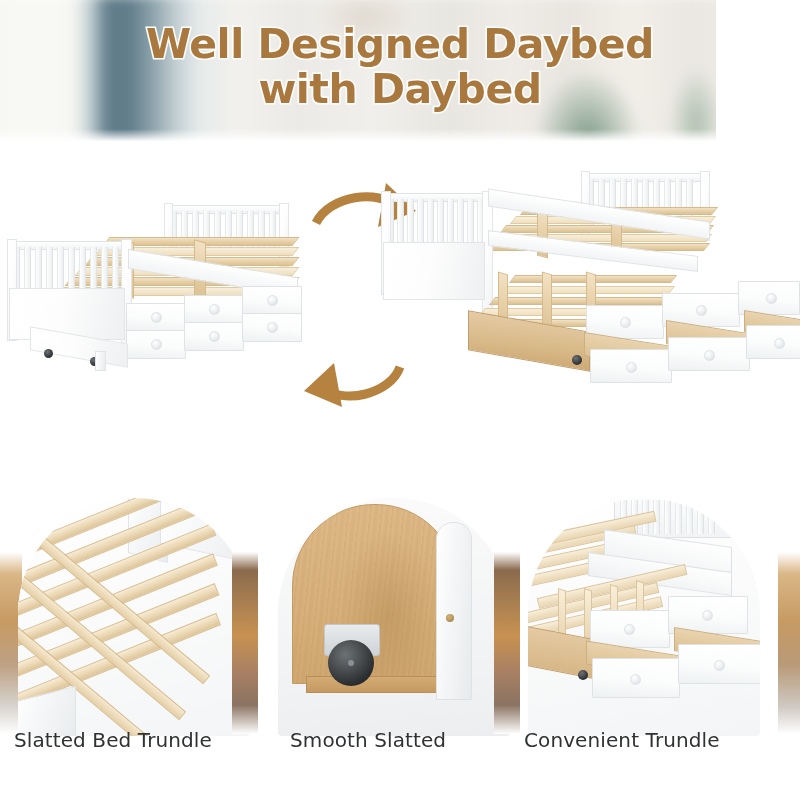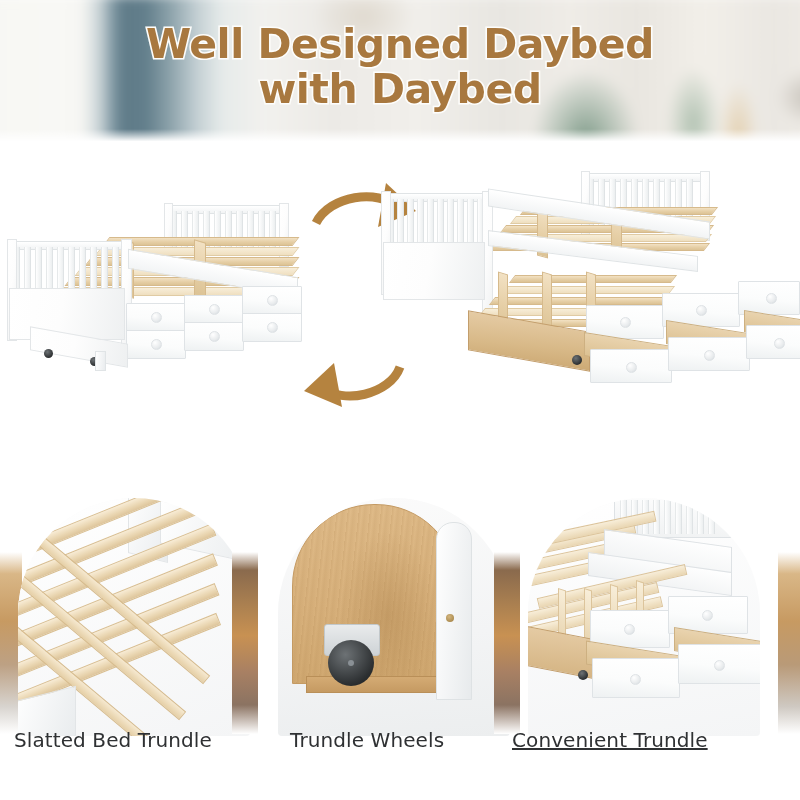--- a/index.html
+++ b/index.html
@@ -1,21 +1,21 @@
 <!DOCTYPE html>
 <html><head>
 <meta charset="utf-8">
 <style>
   html,body{margin:0;padding:0;}
   body{width:800px;height:800px;overflow:hidden;background:#ffffff;
        font-family:"Liberation Sans",sans-serif;}
   #page{position:relative;width:800px;height:800px;overflow:hidden;background:#fff;}
 
   
-  #header{position:absolute;left:0;top:0;width:800px;height:145px;overflow:hidden;}
+  #header{position:absolute;left:0;top:0;width:716px;height:145px;overflow:hidden;}
   .hdr-bg{position:absolute;inset:0;
     background:
       radial-gradient(ellipse 70px 90px at 575px 135px, rgba(94,132,110,.75) 0%, rgba(94,132,110,0) 72%),
       radial-gradient(ellipse 34px 70px at 677px 120px, rgba(124,158,133,.55) 0%, rgba(124,158,133,0) 75%),
       radial-gradient(ellipse 24px 60px at 719px 128px, rgba(226,205,170,.85) 0%, rgba(226,205,170,0) 78%),
       radial-gradient(ellipse 40px 34px at 787px 96px, rgba(150,143,133,.45) 0%, rgba(150,143,133,0) 80%),
       radial-gradient(ellipse 60px 44px at 366px 20px, rgba(214,205,190,.6) 0%, rgba(214,205,190,0) 80%),
       linear-gradient(90deg,
         #f7f7f3 0%, #f8f8f5 10%, #f6f6f3 12.5%,
         #c9d3d6 14.6%, #7e97a2 16.2%, #5f7b88 17.4%, #627e8b 20%,
@@ -311,21 +311,21 @@
       <div class="p2woodlip"></div>
       <div class="p2post" style="left:158px;top:24px;width:34px;height:176px;border-radius:17px 17px 0 0;"></div>
       <div style="position:absolute;left:168px;top:116px;width:8px;height:8px;border-radius:50%;
            background:radial-gradient(circle at 40% 35%,#d3b67f,#9d7b3e);"></div>
       <div style="position:absolute;left:46px;top:126px;width:54px;height:30px;
            background:linear-gradient(180deg,#e9ebec,#ced3d6);border:1px solid #c2c8cb;border-radius:3px;"></div>
       <div class="wheel" style="left:50px;top:142px;width:46px;height:46px;"></div>
       <div style="position:absolute;left:70px;top:162px;width:6px;height:6px;border-radius:50%;
            background:#8a9095;"></div>
     </div>
-    <div class="caption" style="left:290px;">Trundle Wheels</div>
+    <div class="caption" style="left:290px;">Smooth Slatted</div>
 
     <div class="sidebar-grad" style="left:494px;top:62px;width:26px;
          background:linear-gradient(180deg,#ffffff 0%,#8a6a4d 10%,#a97f50 28%,#c89152 46%,#a88063 66%,#8b7362 84%,#ffffff 100%);"></div>
 
     <div class="arch a3">
       <div class="p3bg"></div>
 
       <div class="p3box" style="left:86px;top:-4px;width:118px;height:42px;border-radius:4px;"></div>
       <div class="spindles" style="left:90px;top:2px;width:110px;height:34px;">
         <i style="left:2px"></i>
@@ -363,18 +363,18 @@
       <div class="knob" style="left:174px;top:112px;"></div>
       <div style="position:absolute;left:58px;top:150px;width:92px;height:22px;
            background:linear-gradient(180deg,#e9d3ae,#dcc192);border:1px solid #cdb081;transform:skewY(9deg);"></div>
       <div class="drawerface" style="left:64px;top:160px;width:86px;height:38px;"></div>
       <div style="position:absolute;left:146px;top:136px;width:86px;height:22px;
            background:linear-gradient(180deg,#e9d3ae,#dcc192);border:1px solid #cdb081;transform:skewY(9deg);"></div>
       <div class="drawerface" style="left:150px;top:146px;width:84px;height:38px;"></div>
       <div class="knob" style="left:102px;top:176px;"></div>
       <div class="knob" style="left:186px;top:162px;"></div>
     </div>
-    <div class="caption" style="left:512px;text-decoration:underline;">Convenient Trundle</div>
+    <div class="caption" style="left:524px;">Convenient Trundle</div>
 
     <div class="sidebar-grad" style="left:778px;top:62px;width:28px;
          background:linear-gradient(180deg,#ffffff 0%,#d9b787 12%,#c79a62 38%,#b99a78 62%,#cfc9c2 85%,#ffffff 100%);"></div>
   </div>
 </div>
 
 </body></html>

